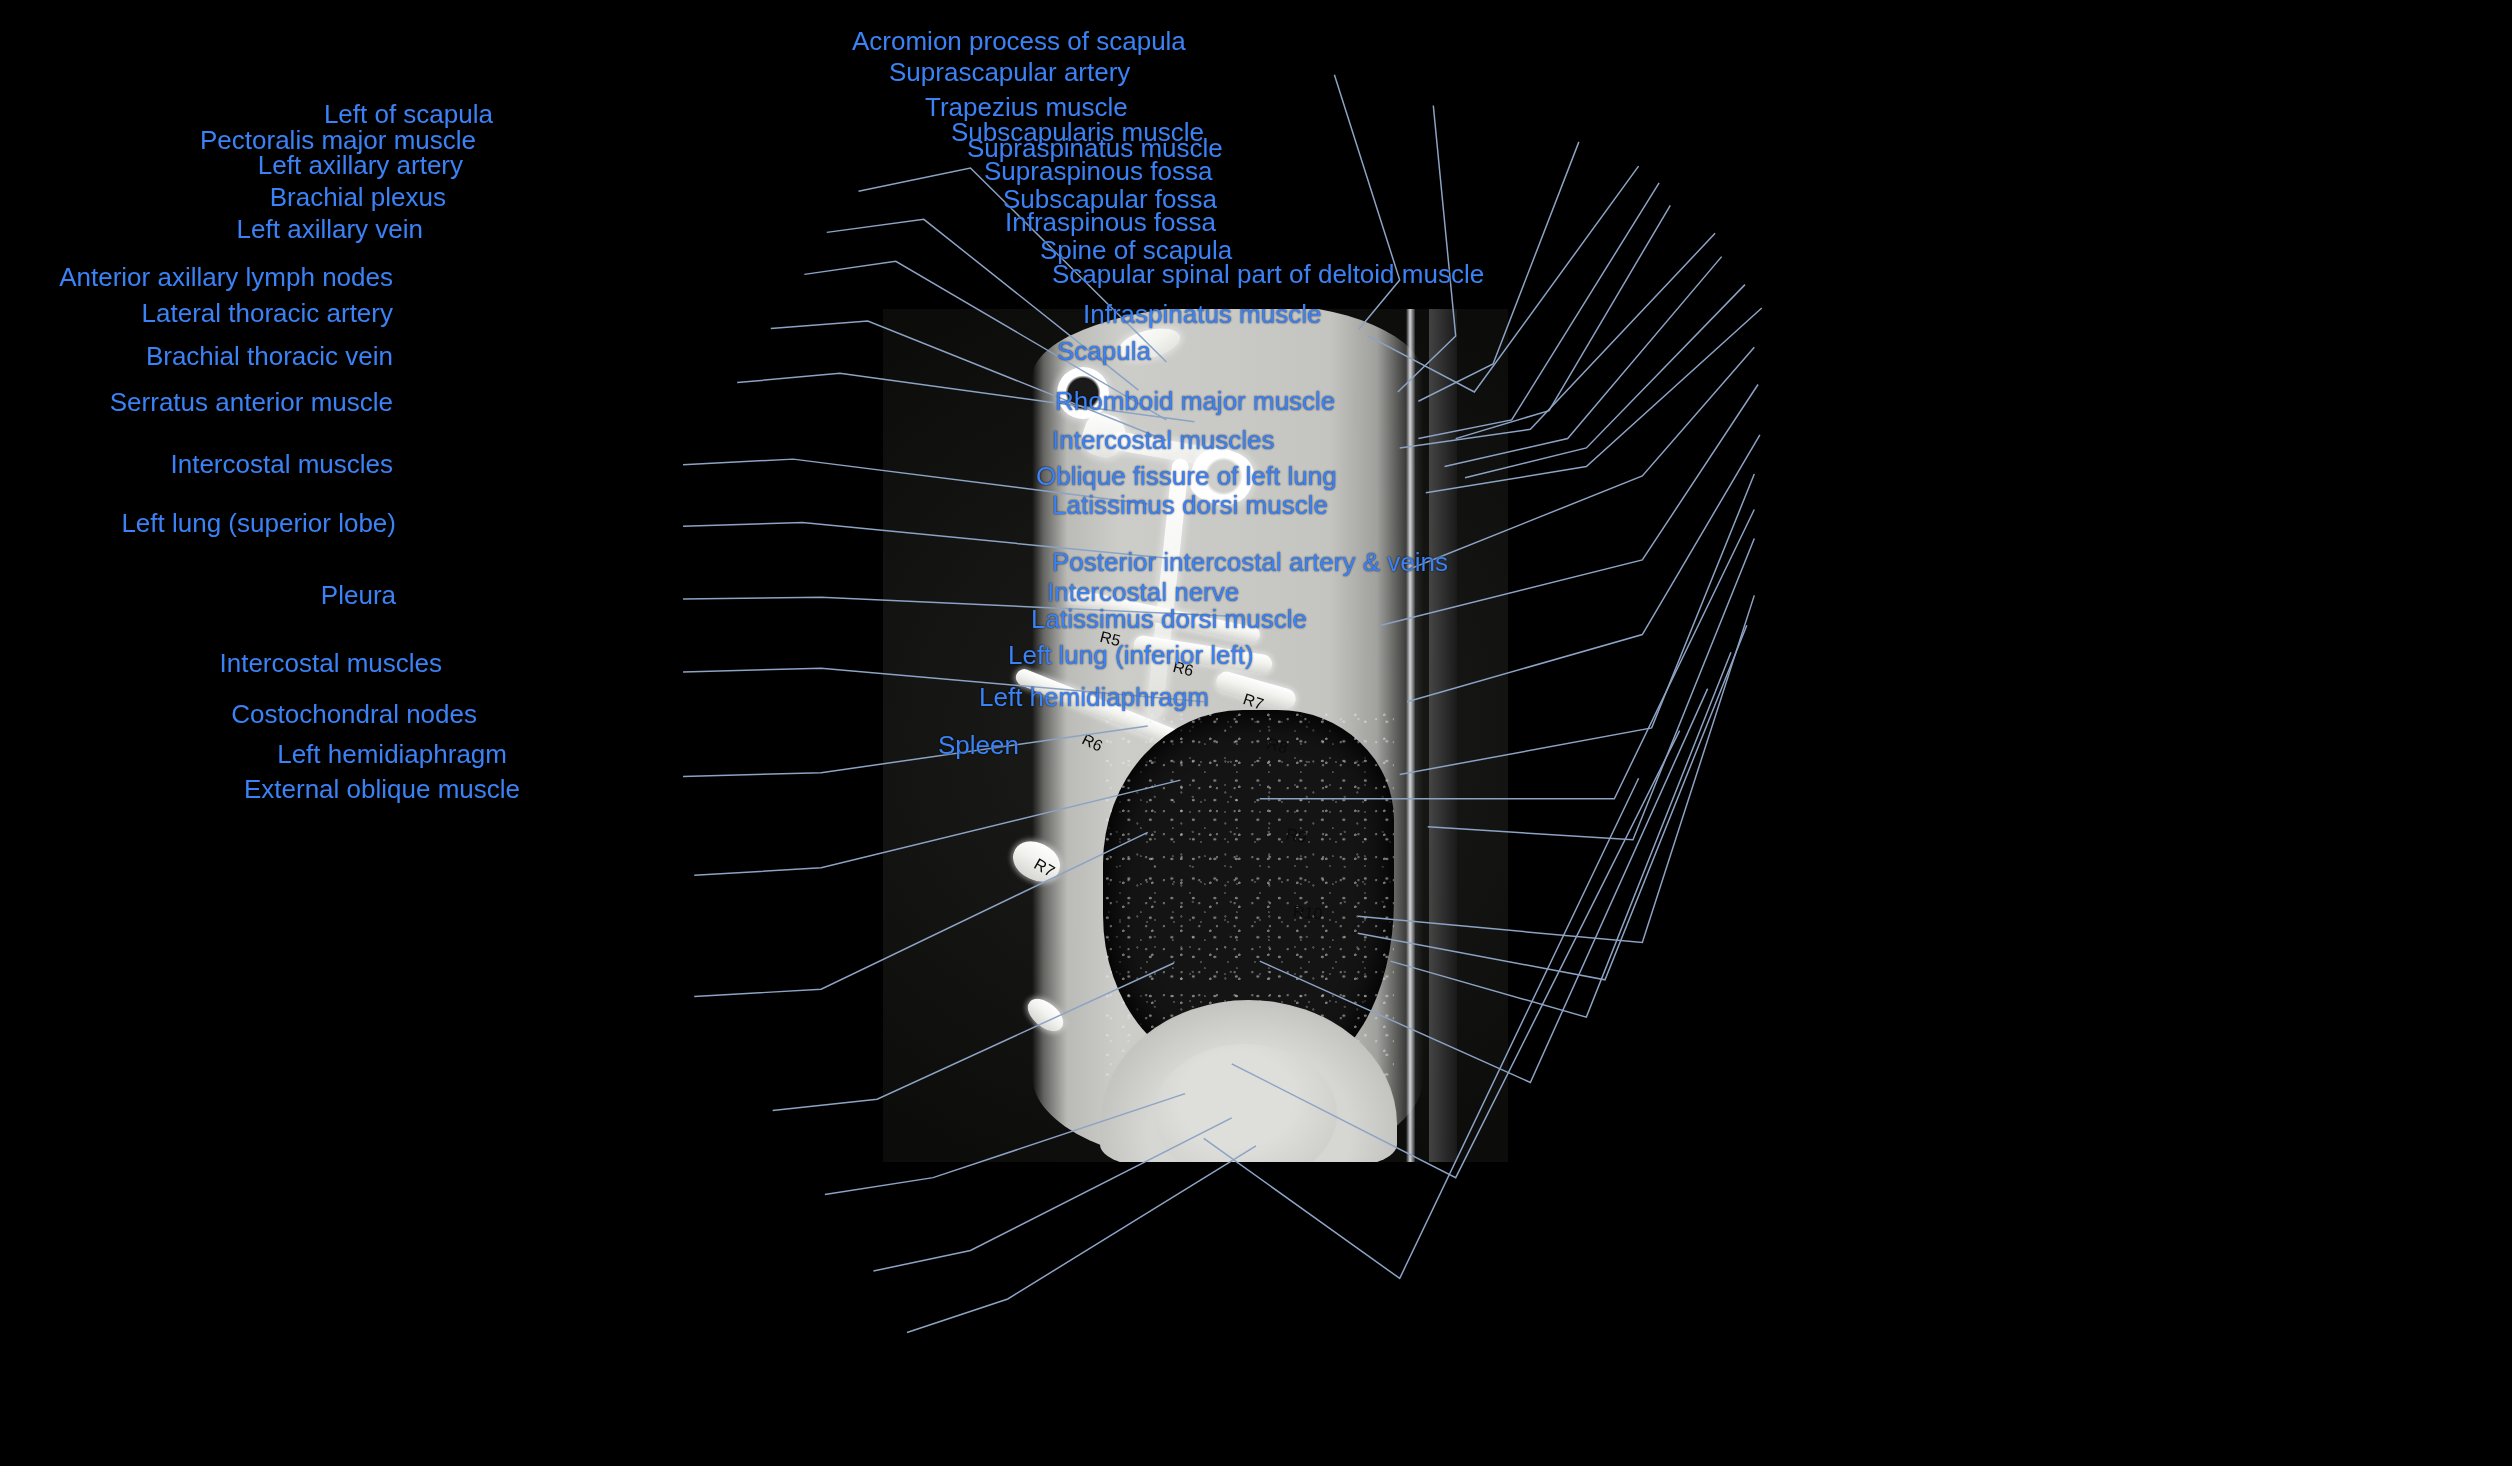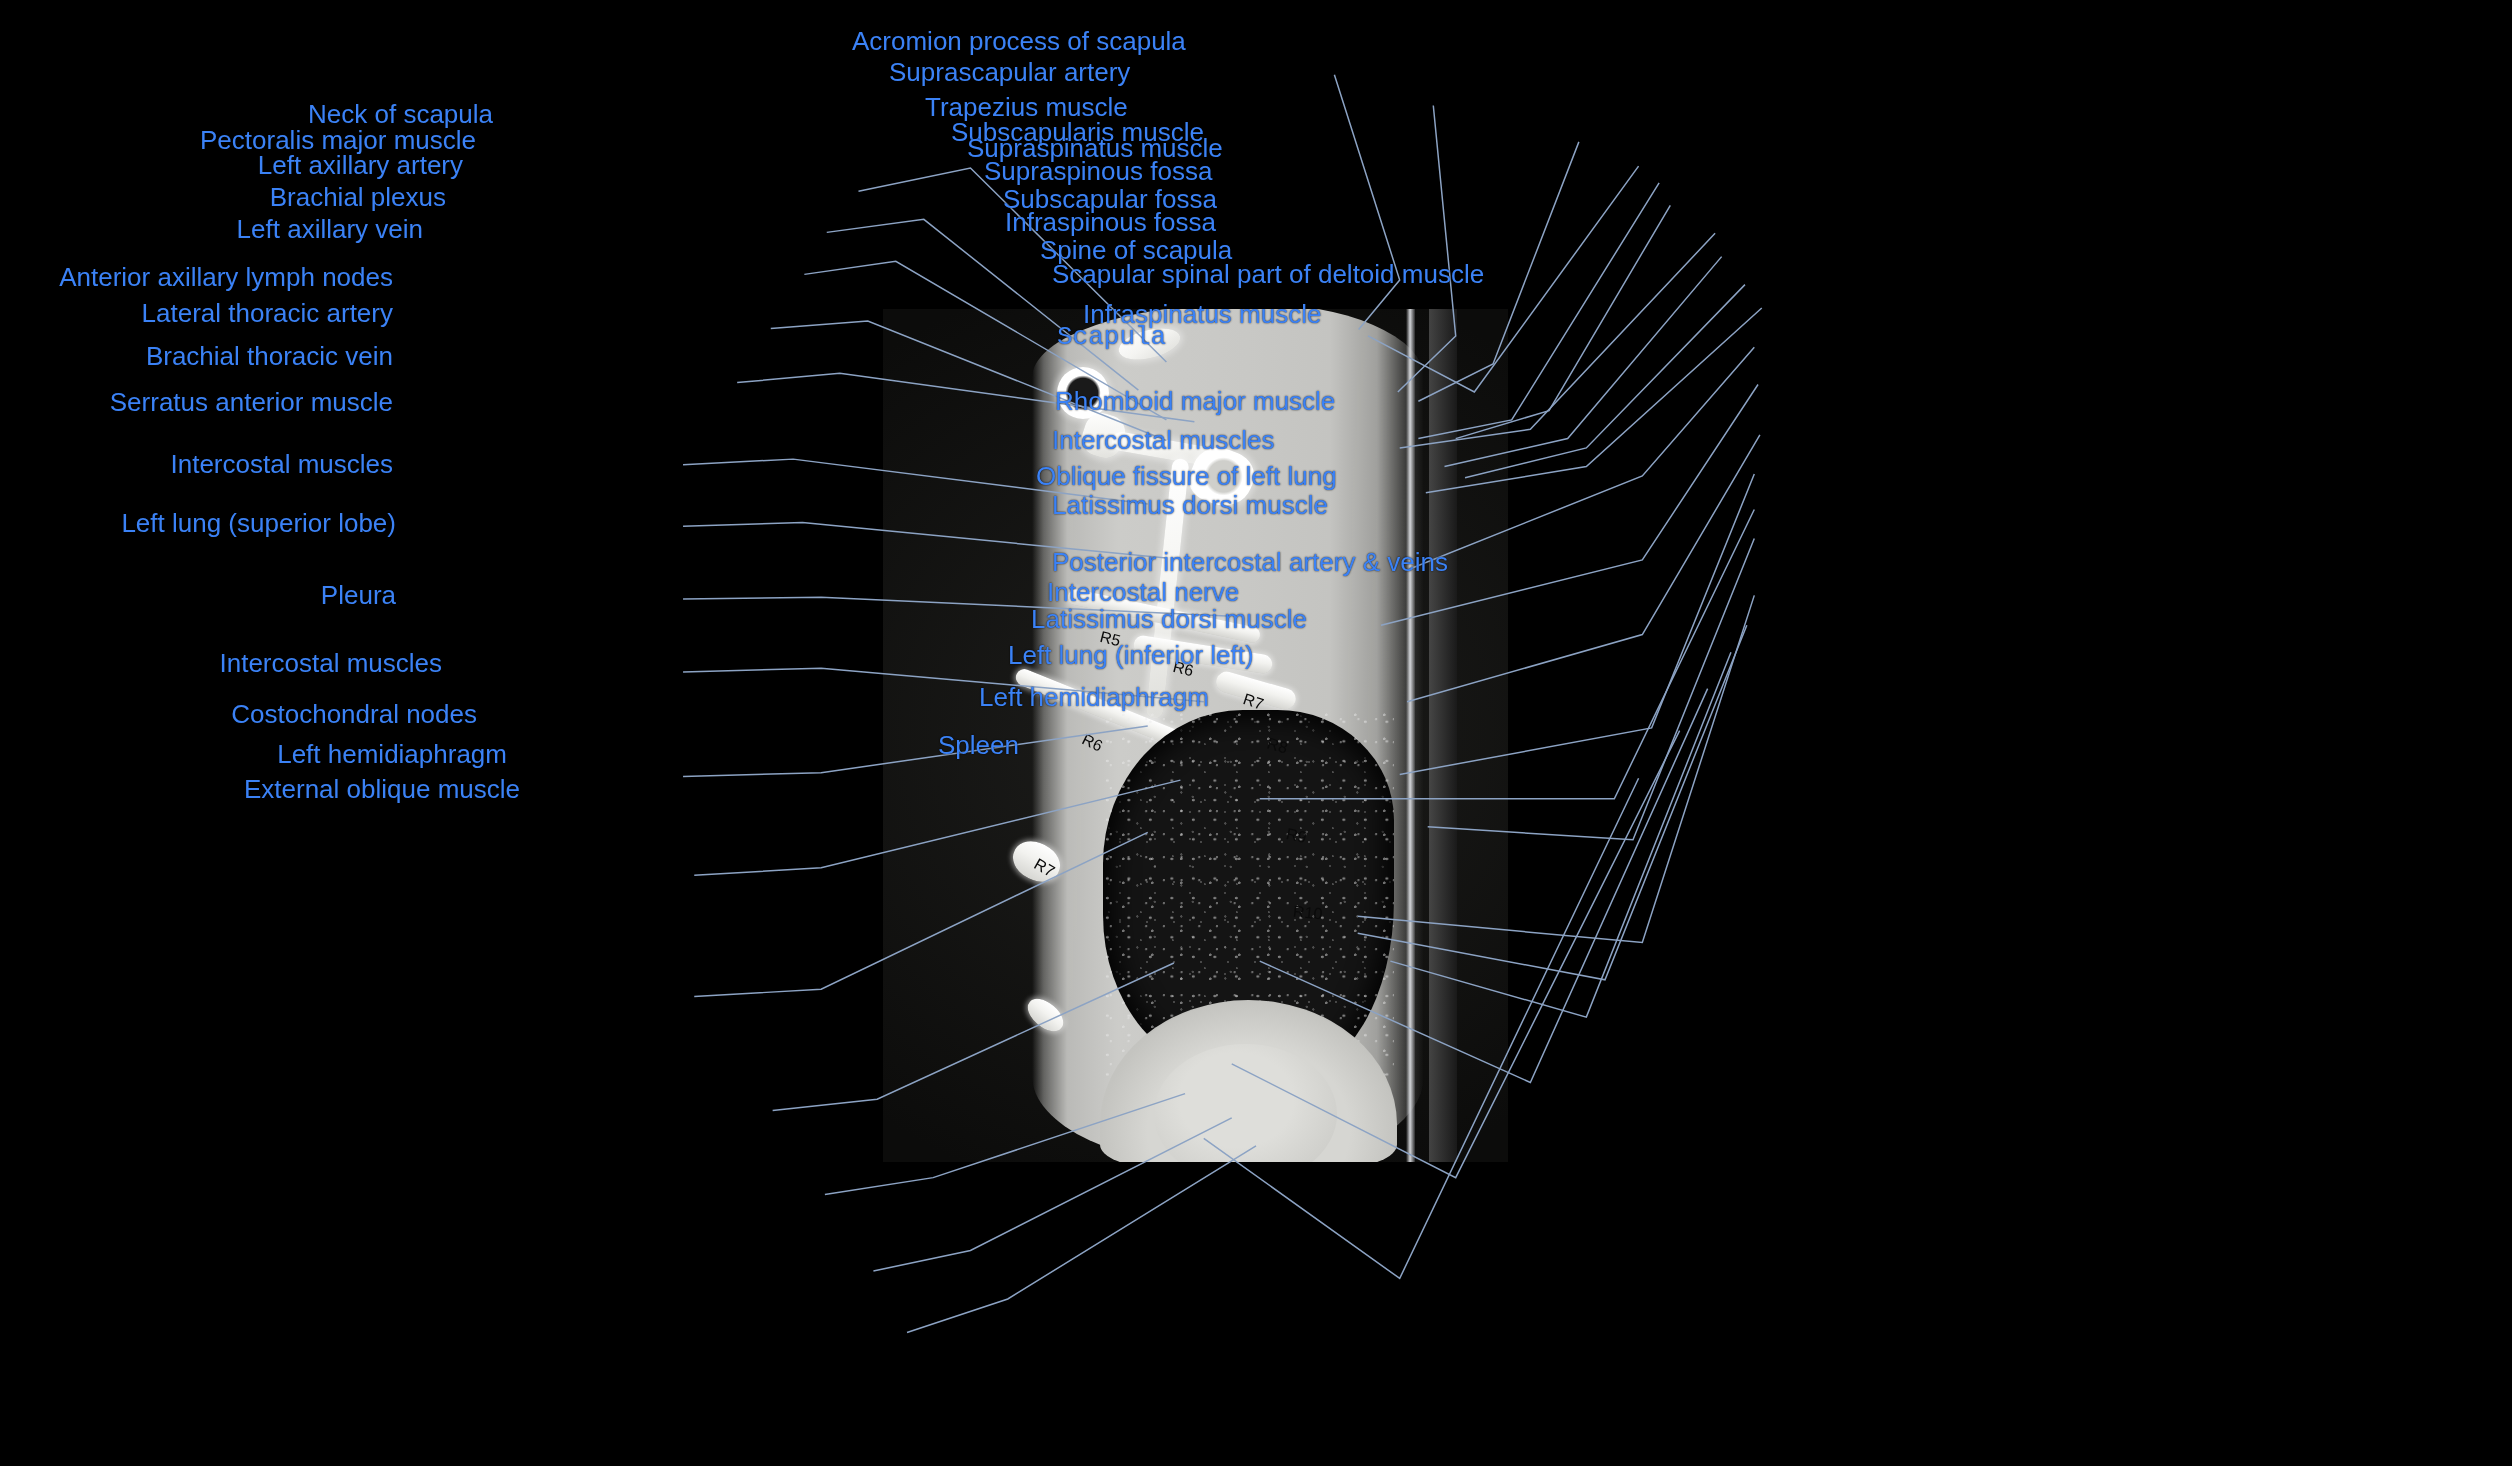--- a/index.html
+++ b/index.html
@@ -244,21 +244,21 @@
     <polyline points="1530,886 1750,900 1880,577"></polyline>
     <polyline points="1455,982 1760,1010 1880,638"></polyline>
     <polyline points="1455,1000 1720,1050 1872,670"></polyline>
     <polyline points="1490,1030 1700,1090 1855,699"></polyline>
     <polyline points="1350,1030 1640,1160 1830,738"></polyline>
     <polyline points="1320,1140 1560,1262 1800,783"></polyline>
     <polyline points="1290,1220 1500,1370 1756,834"></polyline>
   </svg>
 
   <div>
-    <span class="label right-align" style="left:493px;  top:101px;">Neck of scapula</span>
+    <span class="label right-align" style="left:493px;  top:101px;">Left of scapula</span>
     <span class="label right-align" style="left:476px;  top:127px;">Pectoralis major muscle</span>
     <span class="label right-align" style="left:463px;  top:152px;">Left axillary artery</span>
     <span class="label right-align" style="left:446px;  top:184px;">Brachial plexus</span>
     <span class="label right-align" style="left:423px;  top:216px;">Left axillary vein</span>
     <span class="label right-align" style="left:393px; top:264px;">Anterior axillary lymph nodes</span>
     <span class="label right-align" style="left:393px;  top:300px;">Lateral thoracic artery</span>
     <span class="label right-align" style="left:393px;  top:343px;">Brachial thoracic vein</span>
     <span class="label right-align" style="left:393px;  top:389px;">Serratus anterior muscle</span>
     <span class="label right-align" style="left:393px;  top:451px;">Intercostal muscles</span>
     <span class="label right-align" style="left:396px;  top:510px;">Left lung (superior lobe)</span>
@@ -274,21 +274,21 @@
     <span class="label" style="left:889px;  top:59px;">Suprascapular artery</span>
     <span class="label" style="left:925px;  top:94px;">Trapezius muscle</span>
     <span class="label" style="left:951px; top:119px;">Subscapularis muscle</span>
     <span class="label" style="left:967px; top:135px;">Supraspinatus muscle</span>
     <span class="label" style="left:984px; top:158px;">Supraspinous fossa</span>
     <span class="label" style="left:1003px; top:186px;">Subscapular fossa</span>
     <span class="label" style="left:967px; top:209px;margin-left:38px;">Infraspinous fossa</span>
     <span class="label" style="left:1040px; top:237px;">Spine of scapula</span>
     <span class="label" style="left:1052px; top:261px;">Scapular spinal part of deltoid muscle</span>
     <span class="label" style="left:1052px; top:301px;margin-left:31px;">Infraspinatus muscle</span>
-    <span class="label" style="left:1057px; top:324px;font-family:Liberation Mono, monospace;">Scapula</span>
+    <span class="label" style="left:1057px; top:338px;">Scapula</span>
     <span class="label" style="left:1055px; top:388px;">Rhomboid major muscle</span>
     <span class="label" style="left:1052px; top:427px;">Intercostal muscles</span>
     <span class="label" style="left:1036px; top:463px;">Oblique fissure of left lung</span>
     <span class="label" style="left:1052px; top:492px;">Latissimus dorsi muscle</span>
     <span class="label" style="left:1052px; top:549px;">Posterior intercostal artery &amp; veins</span>
     <span class="label" style="left:1047px; top:579px;">Intercostal nerve</span>
     <span class="label" style="left:1031px; top:606px;">Latissimus dorsi muscle</span>
     <span class="label" style="left:1008px; top:642px;">Left lung (inferior left)</span>
     <span class="label" style="left:979px; top:684px;">Left hemidiaphragm</span>
     <span class="label" style="left:938px; top:732px;">Spleen</span>

